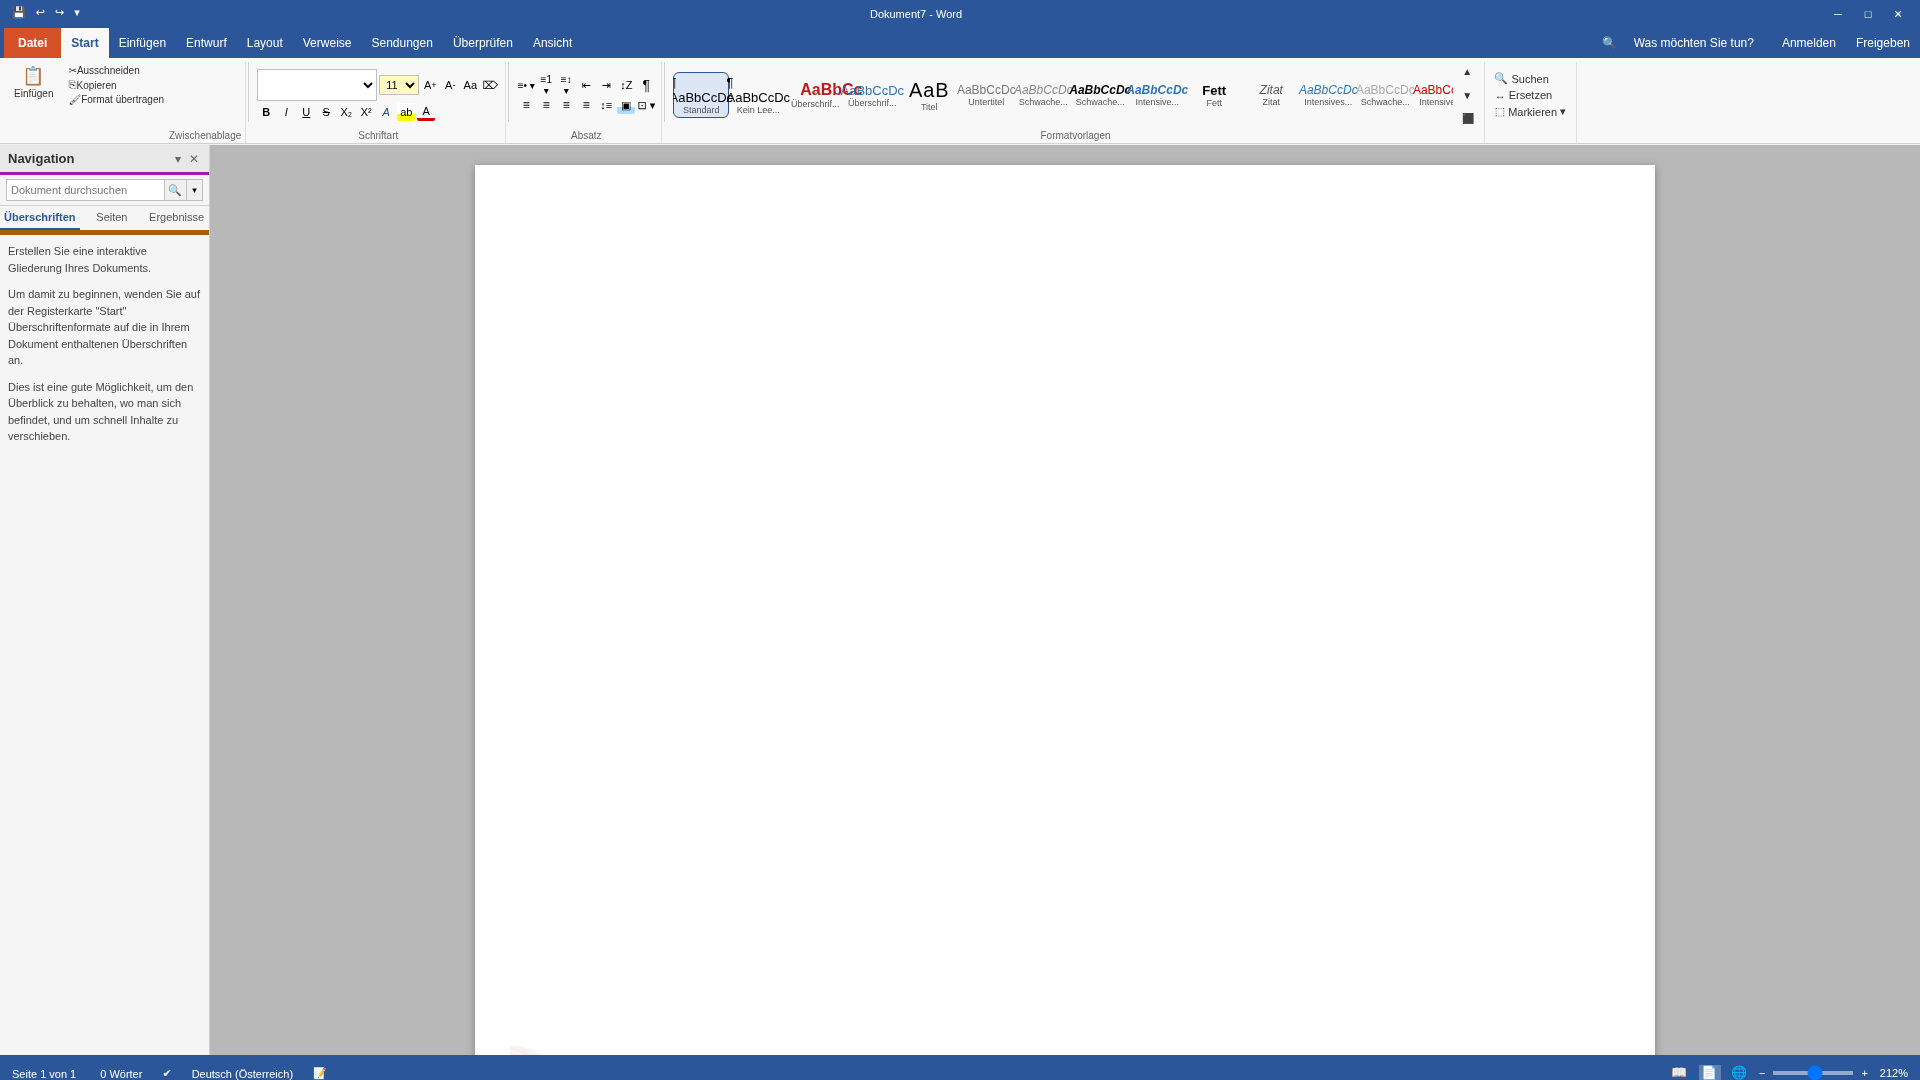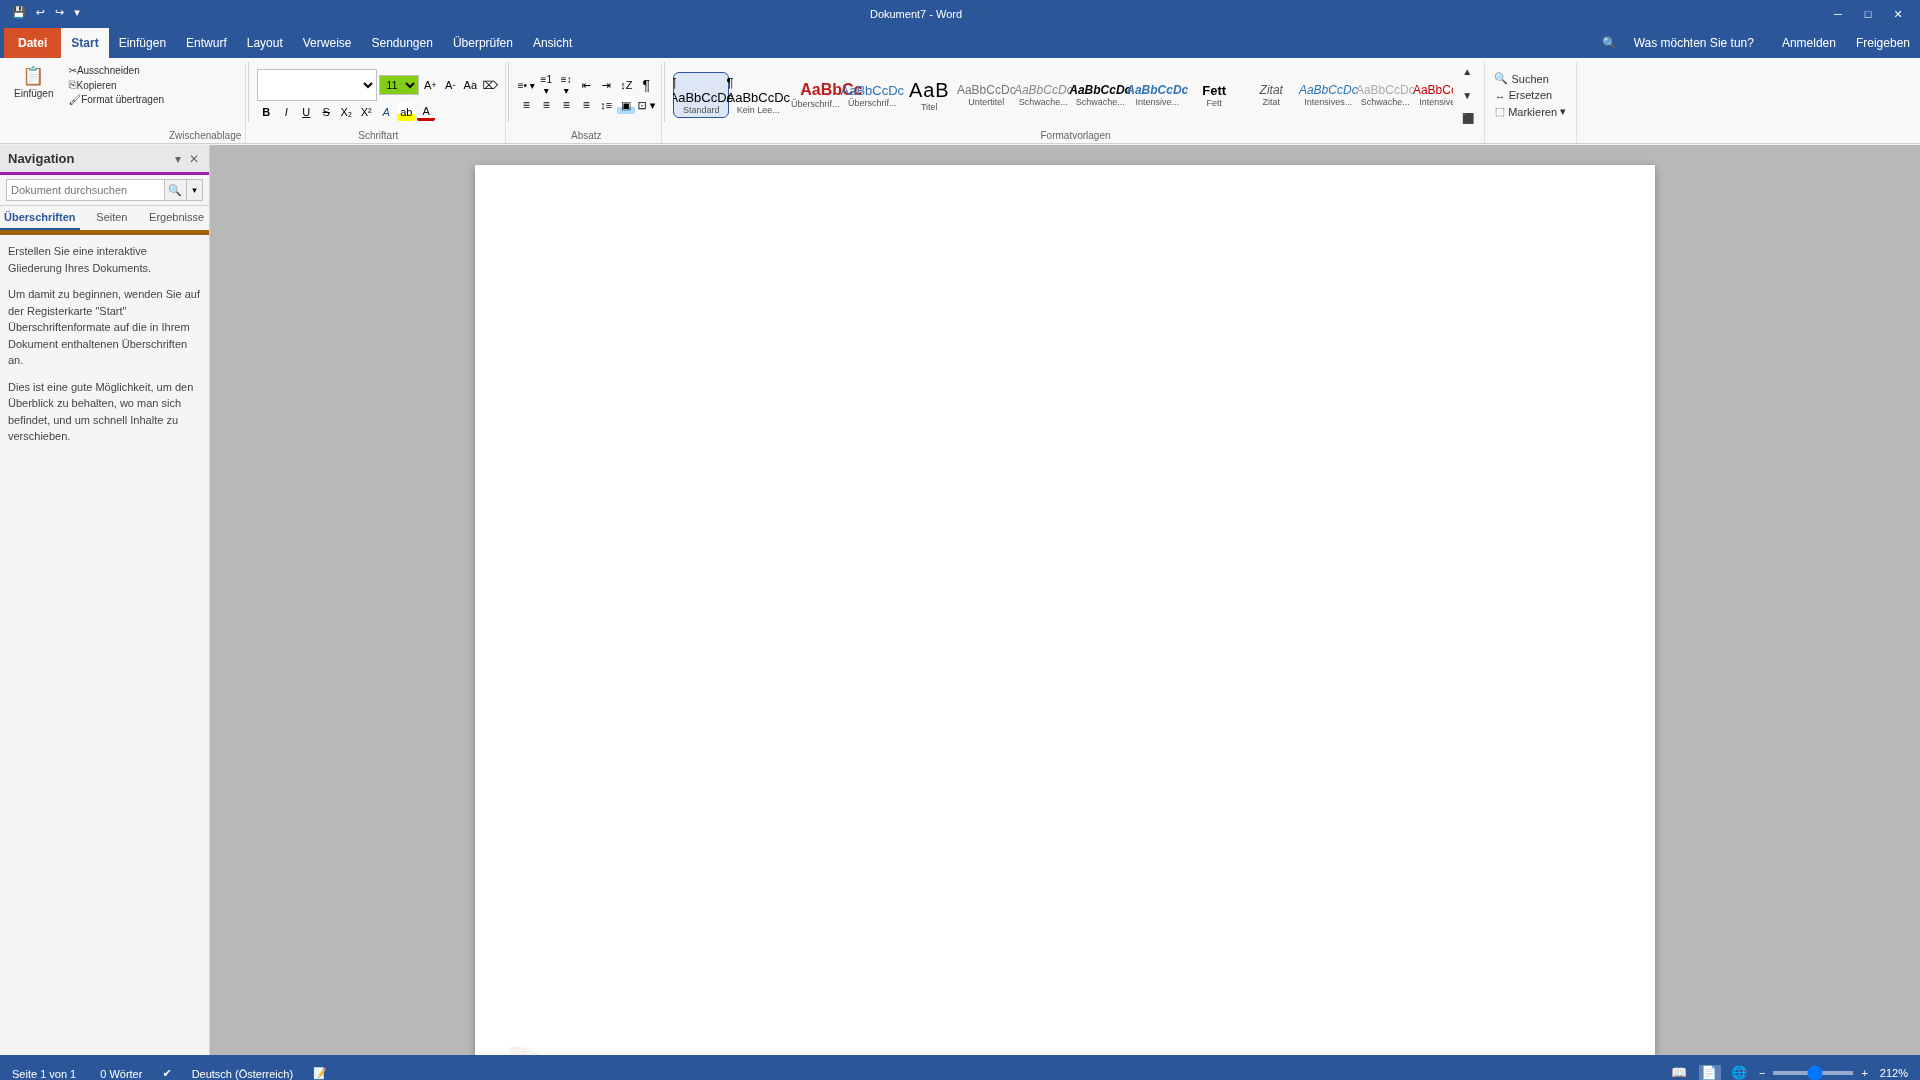--- a/index.html
+++ b/index.html
@@ -142,21 +142,21 @@
       flex-direction: column;
       gap: 2px;
     }
     .font-row { display: flex; align-items: center; gap: 2px; }
     .font-select {
       width: 120px; height: 20px; font-size: 11px; border: 1px solid #c0c0c0;
       background: white; padding: 15px 2px;
     }
     .font-size-select {
       width: 40px; height: 20px; font-size: 11px; border: 1px solid #c0c0c0;
-      background: #84cc16; padding: 0 2px;
+      background: #fef9c3; padding: 0 2px;
     }
 
     
     .style-gallery {
       display: flex;
       align-items: center;
       gap: 1px;
       overflow: hidden;
       max-width: 780px;
     }

